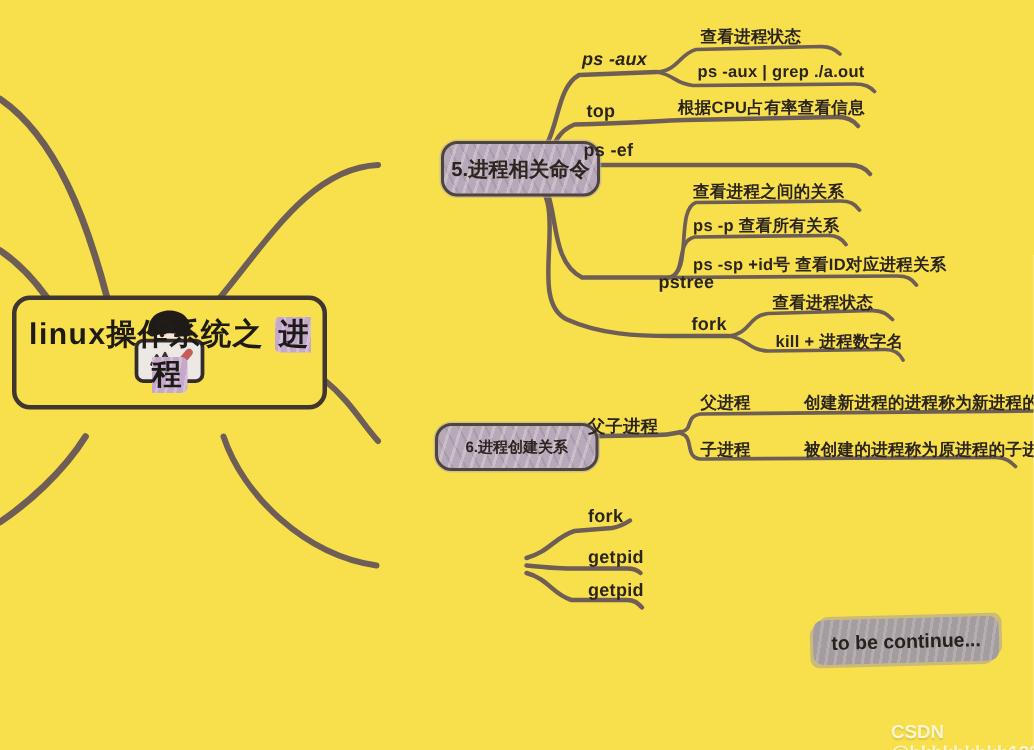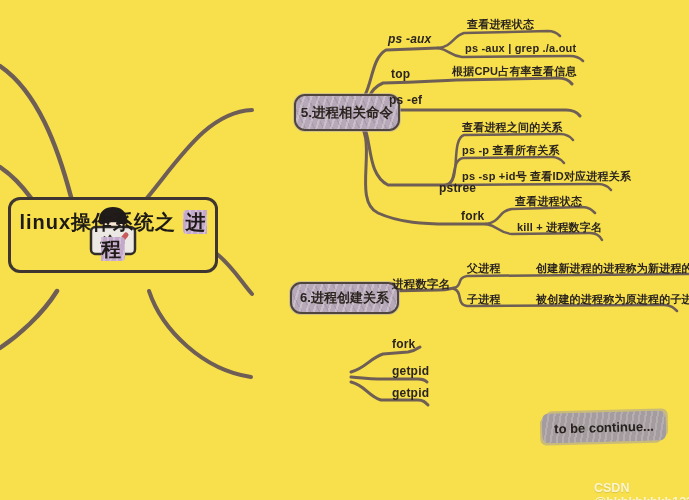--- a/index.html
+++ b/index.html
@@ -113,41 +113,41 @@
       <line x1="27" y1="42" x2="37" y2="30" stroke="#C75B5B" stroke-width="5" stroke-linecap="round"></line>
       <path d="M25.5,44.5 l1.5,-2.5 l2.5,2 Z" fill="#332D29"></path>
     </svg>
     <div class="central-title">
       <span>linux操作系统之</span>
       <span class="hl">进程</span>
     </div>
   </div>
 
   <div class="node" style="left:253px;top:94px;width:102px;height:33px;">5.进程相关命令</div>
-  <div class="node" style="left:249px;top:282px;width:105px;height:28px;font-size:13px;">6.进程创建关系</div>
+  <div class="node" style="left:249px;top:282px;width:105px;height:28px;font-size:10px;">6.进程创建关系</div>
 
   <div class="lbl cmd" style="left:388px;top:32px;font-style:italic;">ps -aux</div>
   <div class="lbl small" style="left:467px;top:17px;">查看进程状态</div>
   <div class="lbl small" style="left:465px;top:42px;font-size:11px;text-align:right;">ps -aux | grep ./a.out</div>
 
   <div class="lbl cmd" style="left:391px;top:67px;text-align:right;">top</div>
   <div class="lbl small" style="left:452px;top:64px;">根据CPU占有率查看信息</div>
 
   <div class="lbl cmd" style="left:389px;top:93px;">ps -ef</div>
 
   <div class="lbl cmd" style="left:392px;top:181px;margin-left:47px;">pstree</div>
   <div class="lbl small" style="left:462px;top:120px;">查看进程之间的关系</div>
   <div class="lbl small" style="left:462px;top:143px;">ps -p 查看所有关系</div>
   <div class="lbl small" style="left:462px;top:169px;">ps -sp +id号 查看ID对应进程关系</div>
 
   <div class="lbl cmd" style="left:461px;top:209px;">fork</div>
   <div class="lbl small" style="left:515px;top:194px;">查看进程状态</div>
   <div class="lbl small" style="left:517px;top:220px;">kill + 进程数字名</div>
 
-  <div class="lbl cmd" style="left:392px;top:277px;font-size:11.5px;">进程数字名</div>
+  <div class="lbl cmd" style="left:392px;top:277px;font-size:11.5px;">父子进程</div>
   <div class="lbl small" style="left:467px;top:261px;">父进程</div>
   <div class="lbl small" style="left:536px;top:261px;">创建新进程的进程称为新进程的父进程</div>
   <div class="lbl small" style="left:467px;top:292px;">子进程</div>
   <div class="lbl small" style="left:536px;top:292px;">被创建的进程称为原进程的子进程</div>
 
   <div class="lbl cmd" style="left:392px;top:337px;">fork</div>
   <div class="lbl cmd" style="left:392px;top:364px;">getpid</div>
   <div class="lbl cmd" style="left:392px;top:386px;">getpid</div>
 
   <div class="note">to be continue...</div>

